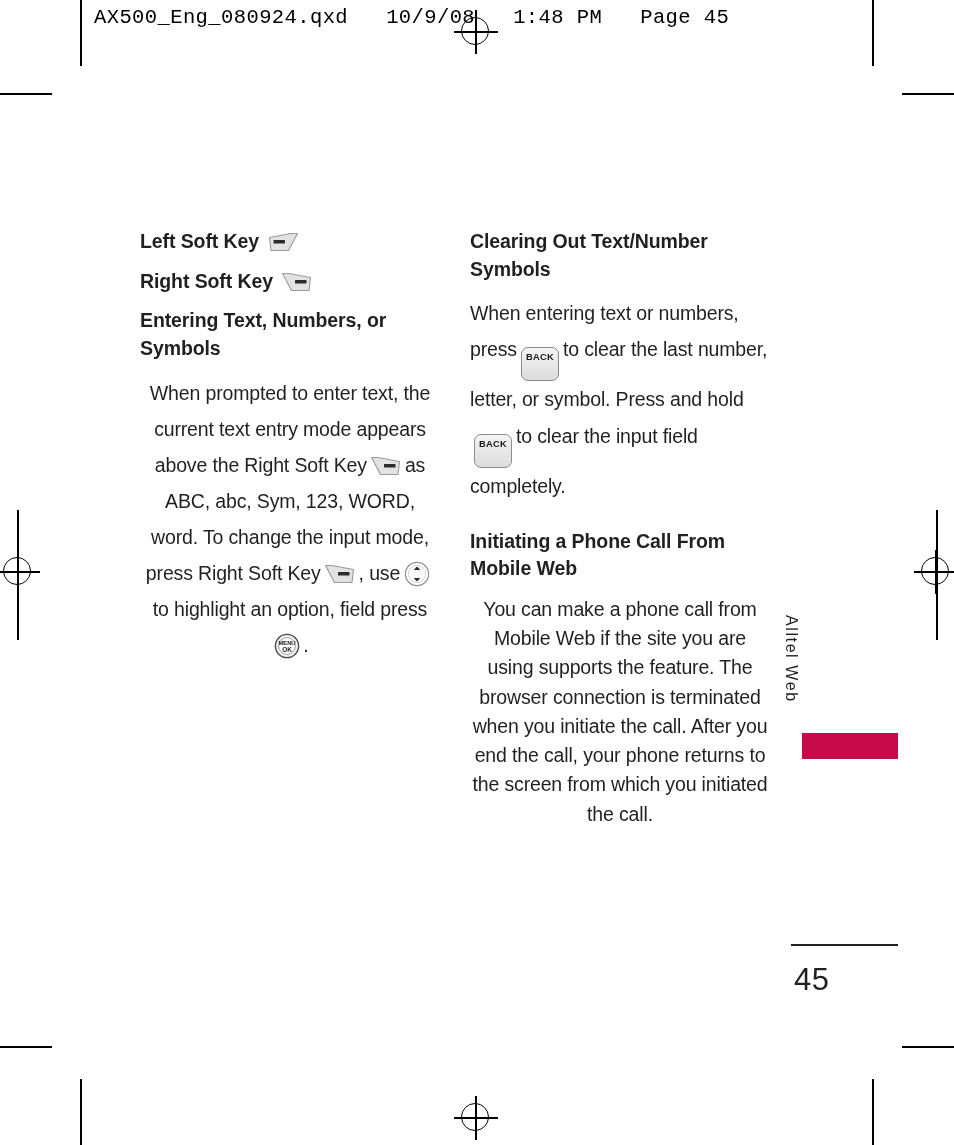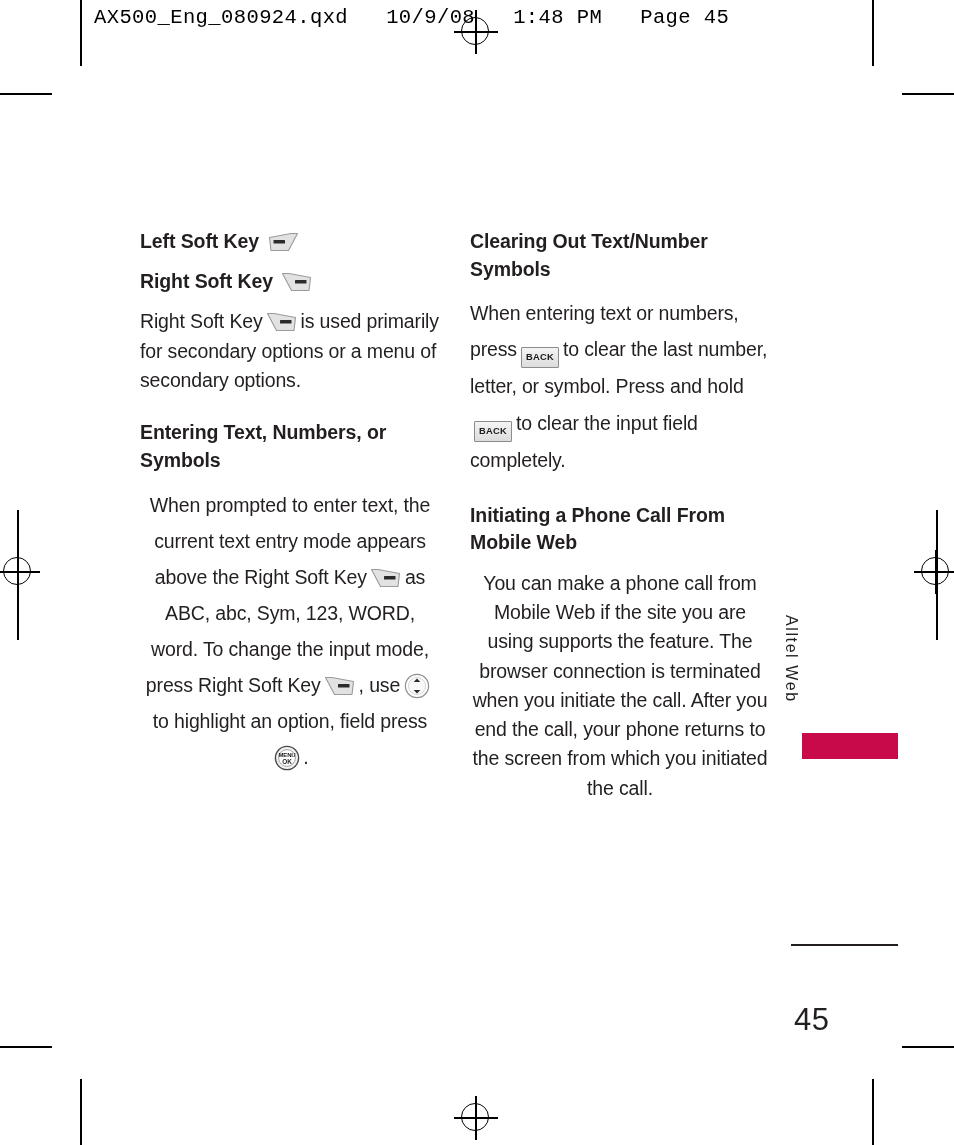--- a/index.html
+++ b/index.html
@@ -105,25 +105,25 @@
   .softkey {
     width: 32px;
     height: 20px;
     margin: 0 3px;
   }
   .softkey svg { display: block; }
 
   
   .backkey {
     width: 38px;
-    height: 21px;
+    height: 34px;
     margin: 0 4px;
     vertical-align: -4px;
     border: 1.3px solid #8c8c8c;
-    border-radius: 1px;
+    border-radius: 7px;
     background: linear-gradient(#f4f4f4, #dcdcdc);
     box-sizing: border-box;
     text-align: center;
     line-height: 18px;
     font-size: 9.3px;
     font-weight: bold;
     letter-spacing: 0.3px;
     color: #1a1a1a;
     font-family: "Liberation Sans", sans-serif;
   }
@@ -173,21 +173,20 @@
     height: 2px;
     background: #231f20;
   }
   .folio-num {
     position: absolute;
     left: 794px;
     top: 962px;
     font-size: 31px;
     letter-spacing: 0.5px;
     color: #231f20;
-    margin-top: 40px;
   }
 </style>
 </head>
 <body>
 
 <div id="page" style="background: rgb(255, 255, 255);">
 
   <div class="cropline v" style="left:80px;  top:0px;   height:66px;"></div>
   <div class="cropline h" style="left:0px;   top:93px;  width:52px;"></div>
   <div class="cropline v" style="left:872px; top:0px;   height:66px;"></div>
@@ -240,26 +239,20 @@
     <h2 class="sect">
       <span>Right Soft Key</span>
       <span class="kicon softkey">
         <svg viewBox="0 0 32 20" width="32" height="20" aria-hidden="true">
           <path d="M29.5 5.5 L8 1.5 L1.5 1.5 L10.5 18.5 L28 18.5 Z" fill="#e2e2e2" stroke="#9a9a9a" stroke-width="1.1" stroke-linejoin="round"></path>
           <rect x="14" y="8" width="11.5" height="3.6" rx="0.6" fill="#2b2b2b"></rect>
         </svg>
       </span>
     </h2>
 
-    <p class="body">
-      <span>Right Soft Key</span><span class="kicon softkey"><svg viewBox="0 0 32 20" width="32" height="20" aria-hidden="true">
-            <path d="M29.5 5.5 L8 1.5 L1.5 1.5 L10.5 18.5 L28 18.5 Z" fill="#e2e2e2" stroke="#9a9a9a" stroke-width="1.1" stroke-linejoin="round"></path>
-            <rect x="14" y="8" width="11.5" height="3.6" rx="0.6" fill="#2b2b2b"></rect>
-          </svg></span><span>is used primarily for secondary options or a menu of secondary options.</span>
-    </p>
 
     <h2 class="sect">Entering Text, Numbers, or Symbols</h2>
 
     <p class="body wide last">
       <span>When prompted to enter text, the current text entry mode appears above the Right Soft Key</span><span class="kicon softkey"><svg viewBox="0 0 32 20" width="32" height="20" aria-hidden="true">
             <path d="M29.5 5.5 L8 1.5 L1.5 1.5 L10.5 18.5 L28 18.5 Z" fill="#e2e2e2" stroke="#9a9a9a" stroke-width="1.1" stroke-linejoin="round"></path>
             <rect x="14" y="8" width="11.5" height="3.6" rx="0.6" fill="#2b2b2b"></rect>
           </svg></span><span>as ABC, abc, Sym, 123, WORD, word. To change the input mode, press Right Soft Key</span><span class="kicon softkey"><svg viewBox="0 0 32 20" width="32" height="20" aria-hidden="true">
             <path d="M29.5 5.5 L8 1.5 L1.5 1.5 L10.5 18.5 L28 18.5 Z" fill="#e2e2e2" stroke="#9a9a9a" stroke-width="1.1" stroke-linejoin="round"></path>
             <rect x="14" y="8" width="11.5" height="3.6" rx="0.6" fill="#2b2b2b"></rect>

